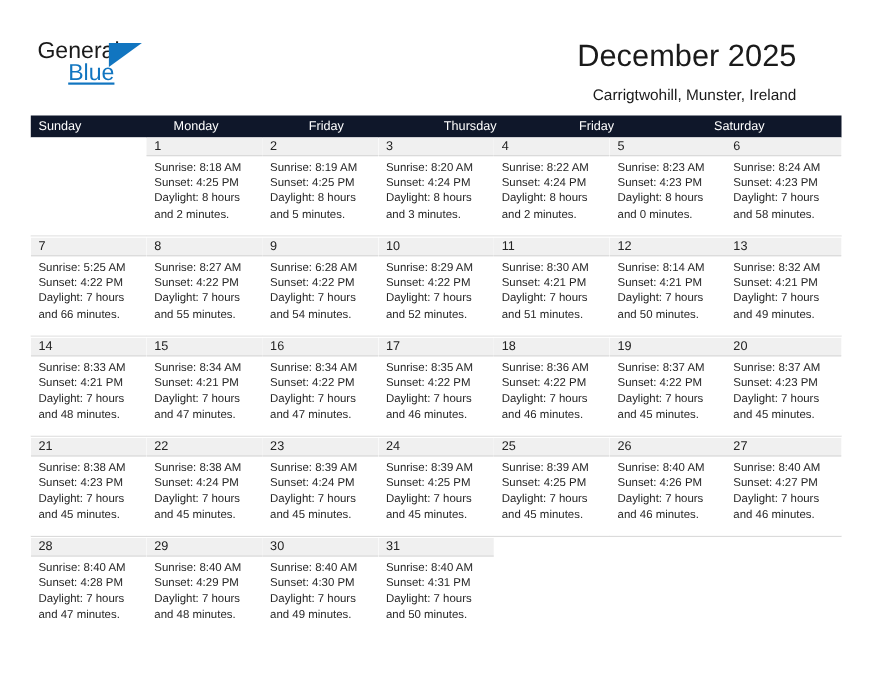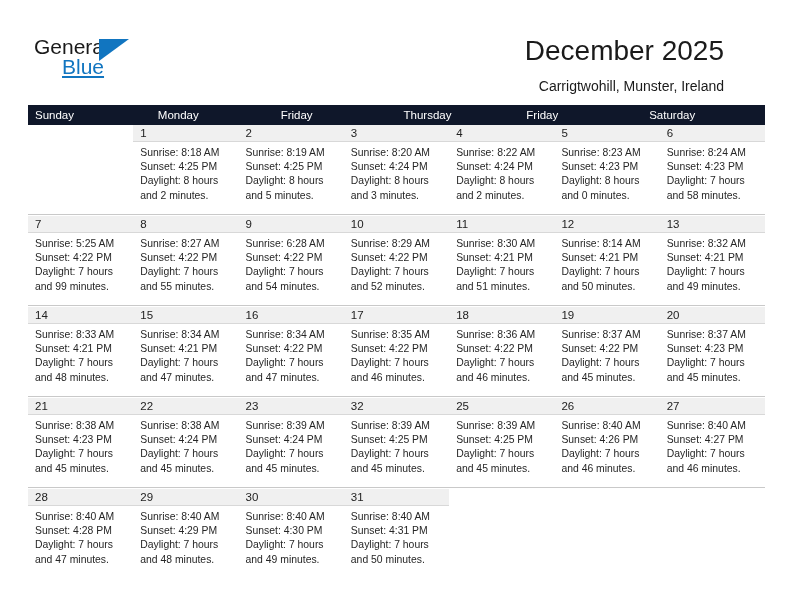--- a/index.html
+++ b/index.html
@@ -251,21 +251,21 @@
         </div>
         <div class="row-sep"></div>
         <div class="week-row">
           <div class="day-cell">
             <div class="day-num-band"></div>
             <div class="day-num">7</div>
             <div class="day-body">
               <div class="info-line">Sunrise: 5:25 AM</div>
               <div class="info-line">Sunset: 4:22 PM</div>
               <div class="info-line">Daylight: 7 hours</div>
-              <div class="info-line">and 99 minutes.</div>
+              <div class="info-line">and 66 minutes.</div>
             </div>
           </div>
           <div class="day-cell">
             <div class="day-num-band"></div>
             <div class="day-num">8</div>
             <div class="day-body">
               <div class="info-line">Sunrise: 8:27 AM</div>
               <div class="info-line">Sunset: 4:22 PM</div>
               <div class="info-line">Daylight: 7 hours</div>
               <div class="info-line">and 55 minutes.</div>
@@ -422,21 +422,21 @@
             <div class="day-num">23</div>
             <div class="day-body">
               <div class="info-line">Sunrise: 8:39 AM</div>
               <div class="info-line">Sunset: 4:24 PM</div>
               <div class="info-line">Daylight: 7 hours</div>
               <div class="info-line">and 45 minutes.</div>
             </div>
           </div>
           <div class="day-cell">
             <div class="day-num-band"></div>
-            <div class="day-num">32</div>
+            <div class="day-num">24</div>
             <div class="day-body">
               <div class="info-line">Sunrise: 8:39 AM</div>
               <div class="info-line">Sunset: 4:25 PM</div>
               <div class="info-line">Daylight: 7 hours</div>
               <div class="info-line">and 45 minutes.</div>
             </div>
           </div>
           <div class="day-cell">
             <div class="day-num-band"></div>
             <div class="day-num">25</div>

